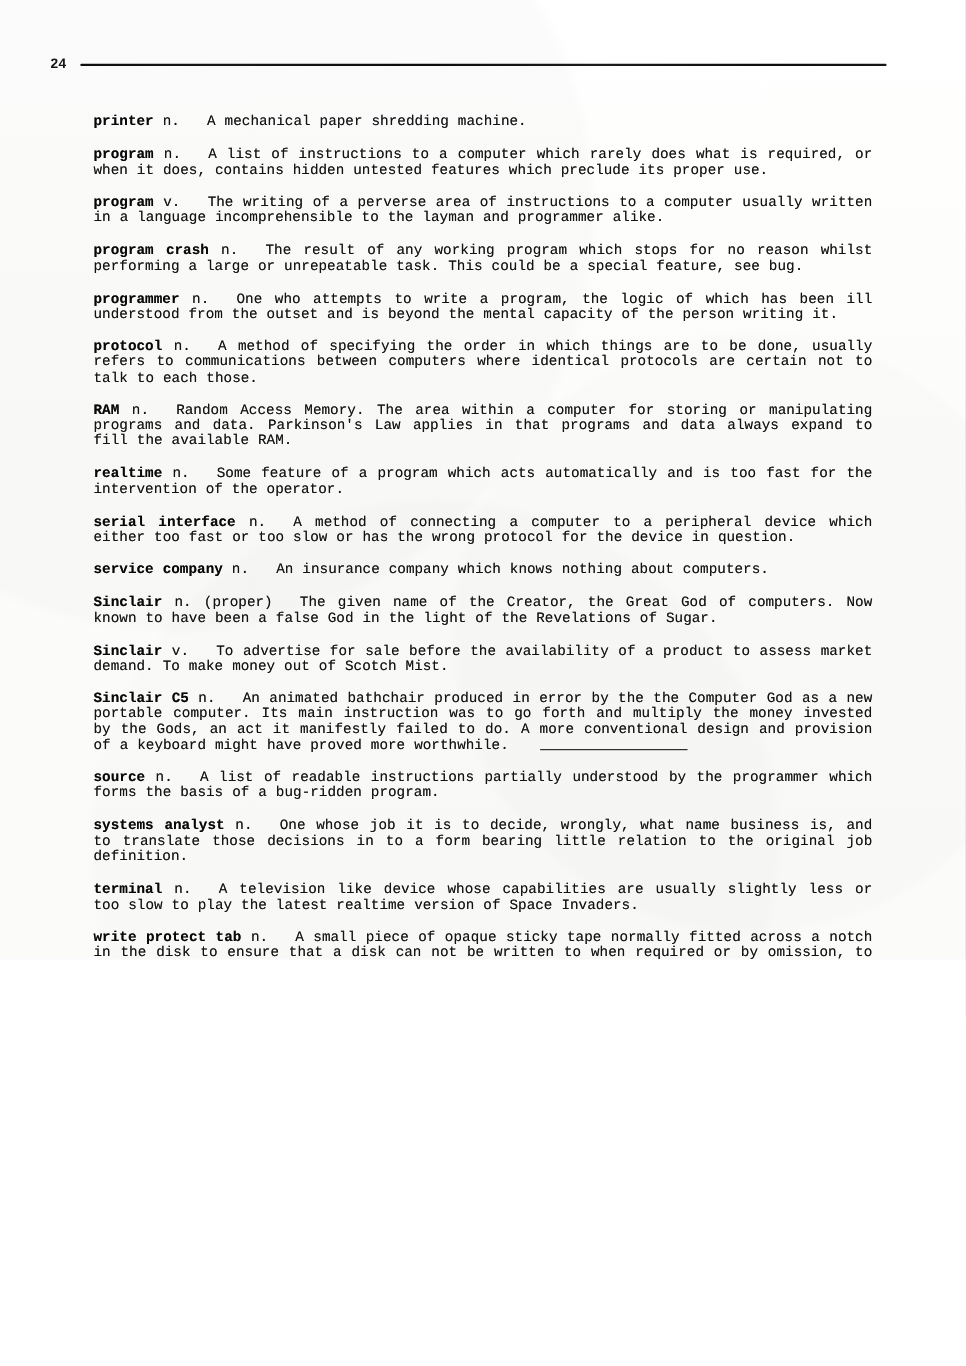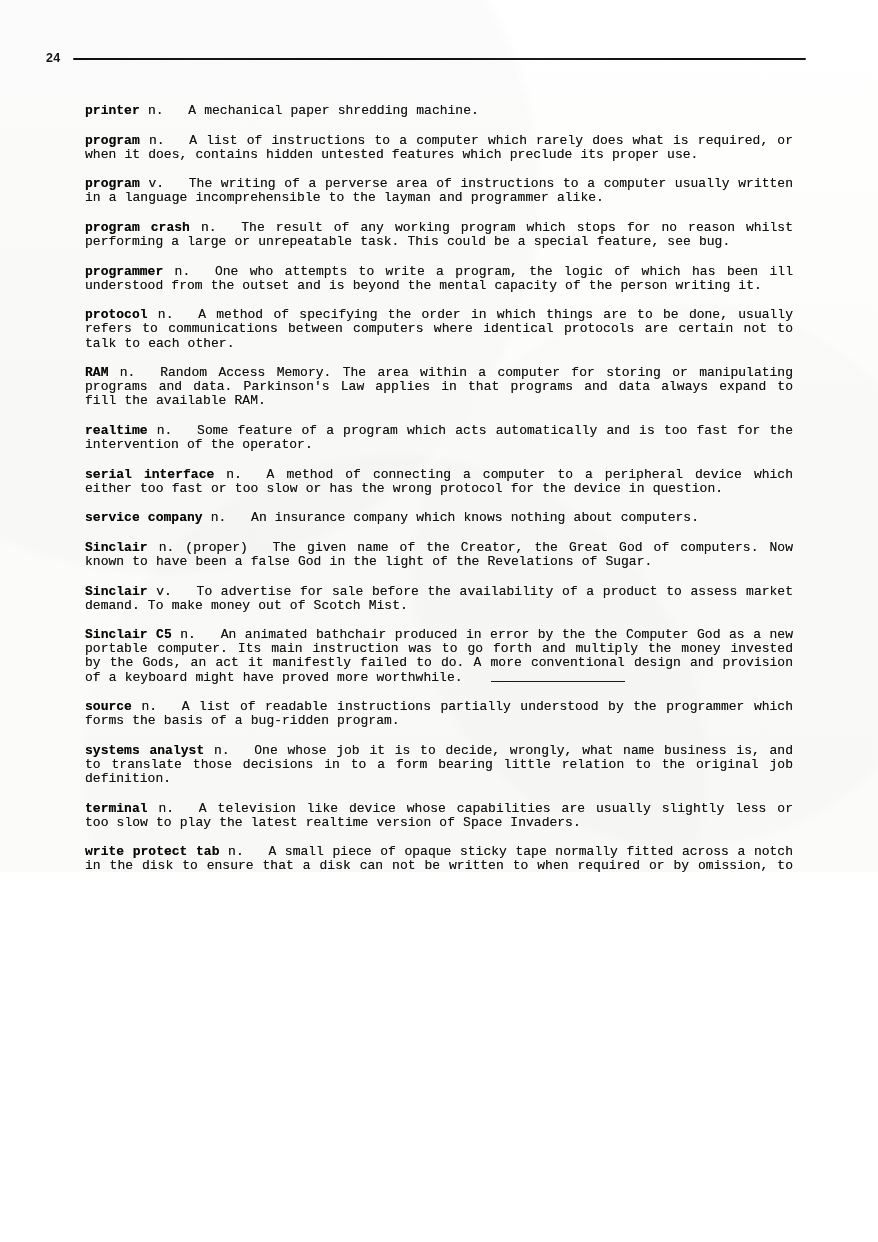--- a/index.html
+++ b/index.html
@@ -133,21 +133,21 @@
     <span class="folio">24</span>
     <span class="head-rule"></span>
   </div>
 
   <div class="body-column">
       <p class="entry"><span class="headword">printer</span> <span class="pos">n.</span><span class="gap"></span><span>A mechanical paper shredding machine.</span></p>
       <p class="entry"><span class="headword">program</span> <span class="pos">n.</span><span class="gap"></span><span>A list of instructions to a computer which rarely does what is required, or when it does, contains hidden untested features which preclude its proper use.</span></p>
       <p class="entry"><span class="headword">program</span> <span class="pos">v.</span><span class="gap"></span><span>The writing of a perverse area of instructions to a computer usually written in a language incomprehensible to the layman and programmer alike.</span></p>
       <p class="entry"><span class="headword">program crash</span> <span class="pos">n.</span><span class="gap"></span><span>The result of any working program which stops for no reason whilst performing a large or unrepeatable task.  This could be a special feature, see bug.</span></p>
       <p class="entry"><span class="headword">programmer</span> <span class="pos">n.</span><span class="gap"></span><span>One who attempts to write a program, the logic of which has been ill understood from the outset and is beyond the mental capacity of the person writing it.</span></p>
-      <p class="entry"><span class="headword">protocol</span> <span class="pos">n.</span><span class="gap"></span><span>A method of specifying the order in which things are to be done, usually refers to communications between computers where identical protocols are certain not to talk to each other.</span></p>
+      <p class="entry"><span class="headword">protocol</span> <span class="pos">n.</span><span class="gap"></span><span>A method of specifying the order in which things are to be done, usually refers to communications between computers where identical protocols are certain not to talk to each those.</span></p>
       <p class="entry"><span class="headword">RAM</span> <span class="pos">n.</span><span class="gap"></span><span>Random Access Memory.  The area within a computer for storing or manipulating programs and data.  Parkinson's Law applies in that programs and data always expand to fill the available RAM.</span></p>
       <p class="entry"><span class="headword">realtime</span> <span class="pos">n.</span><span class="gap"></span><span>Some feature of a program which acts automatically and is too fast for the intervention of the operator.</span></p>
       <p class="entry"><span class="headword">serial interface</span> <span class="pos">n.</span><span class="gap"></span><span>A method of connecting a computer to a peripheral device which either too fast or too slow or has the wrong protocol for the device in question.</span></p>
       <p class="entry"><span class="headword">service company</span> <span class="pos">n.</span><span class="gap"></span><span>An insurance company which knows nothing about computers.</span></p>
       <p class="entry"><span class="headword">Sinclair</span> <span class="pos">n. (proper)</span><span class="gap"></span><span>The given name of the Creator, the Great God of computers.  Now known to have been a false God in the light of the Revelations of Sugar.</span></p>
       <p class="entry"><span class="headword">Sinclair</span> <span class="pos">v.</span><span class="gap"></span><span>To advertise for sale before the availability of a product to assess market demand.  To make money out of Scotch Mist.</span></p>
       <p class="entry"><span class="headword">Sinclair C5</span> <span class="pos">n.</span><span class="gap"></span><span>An animated bathchair produced in error by the the Computer God as a new portable computer.  Its main instruction was to go forth and multiply the money invested by the Gods, an act it manifestly failed to do.  A </span><span class="scan-underline">more conventional</span><span> design and provision of a keyboard might have proved more worthwhile.</span></p>
       <p class="entry"><span class="headword">source</span> <span class="pos">n.</span><span class="gap"></span><span>A list of readable instructions partially understood by the programmer which forms the basis of a bug-ridden program.</span></p>
       <p class="entry"><span class="headword">systems analyst</span> <span class="pos">n.</span><span class="gap"></span><span>One whose job it is to decide, wrongly, what name business is, and to translate those decisions in to a form bearing little relation to the original job definition.</span></p>
       <p class="entry"><span class="headword">terminal</span> <span class="pos">n.</span><span class="gap"></span><span>A television like device whose capabilities are usually slightly less or too slow to play the latest realtime version of Space Invaders.</span></p>

